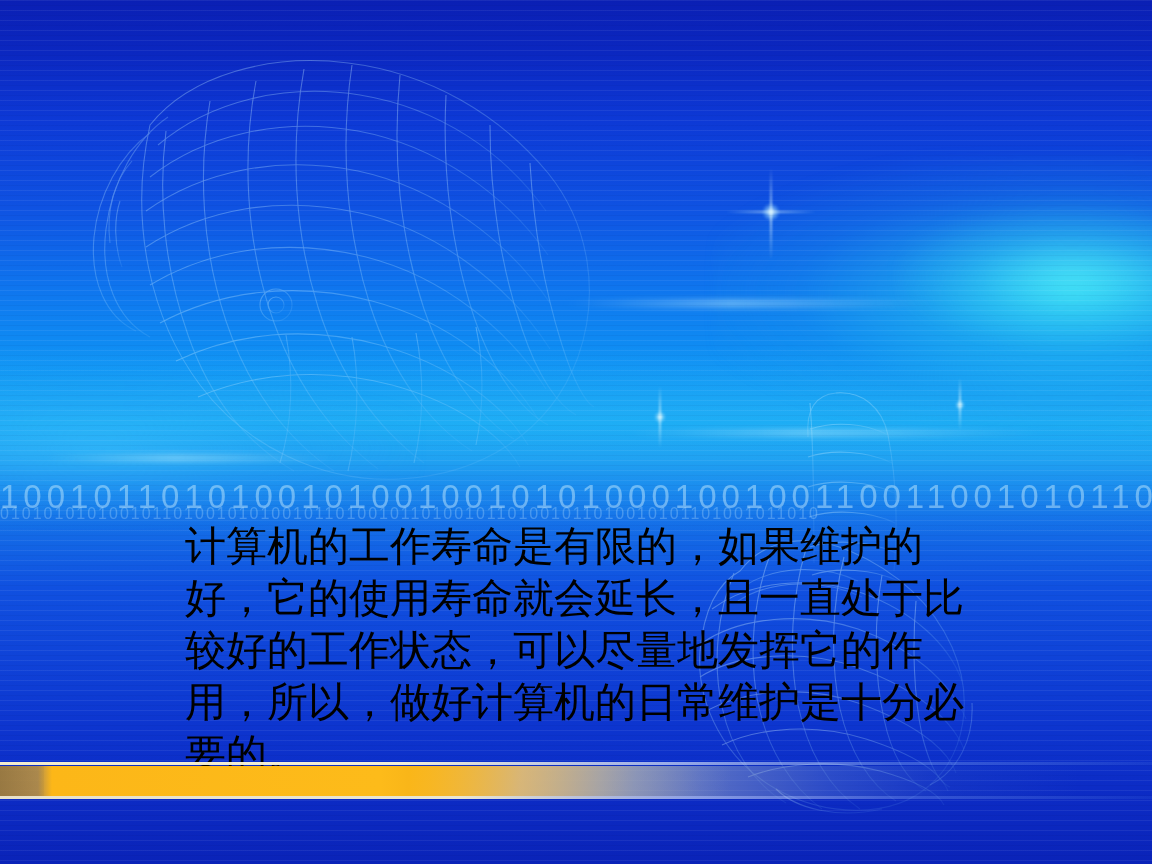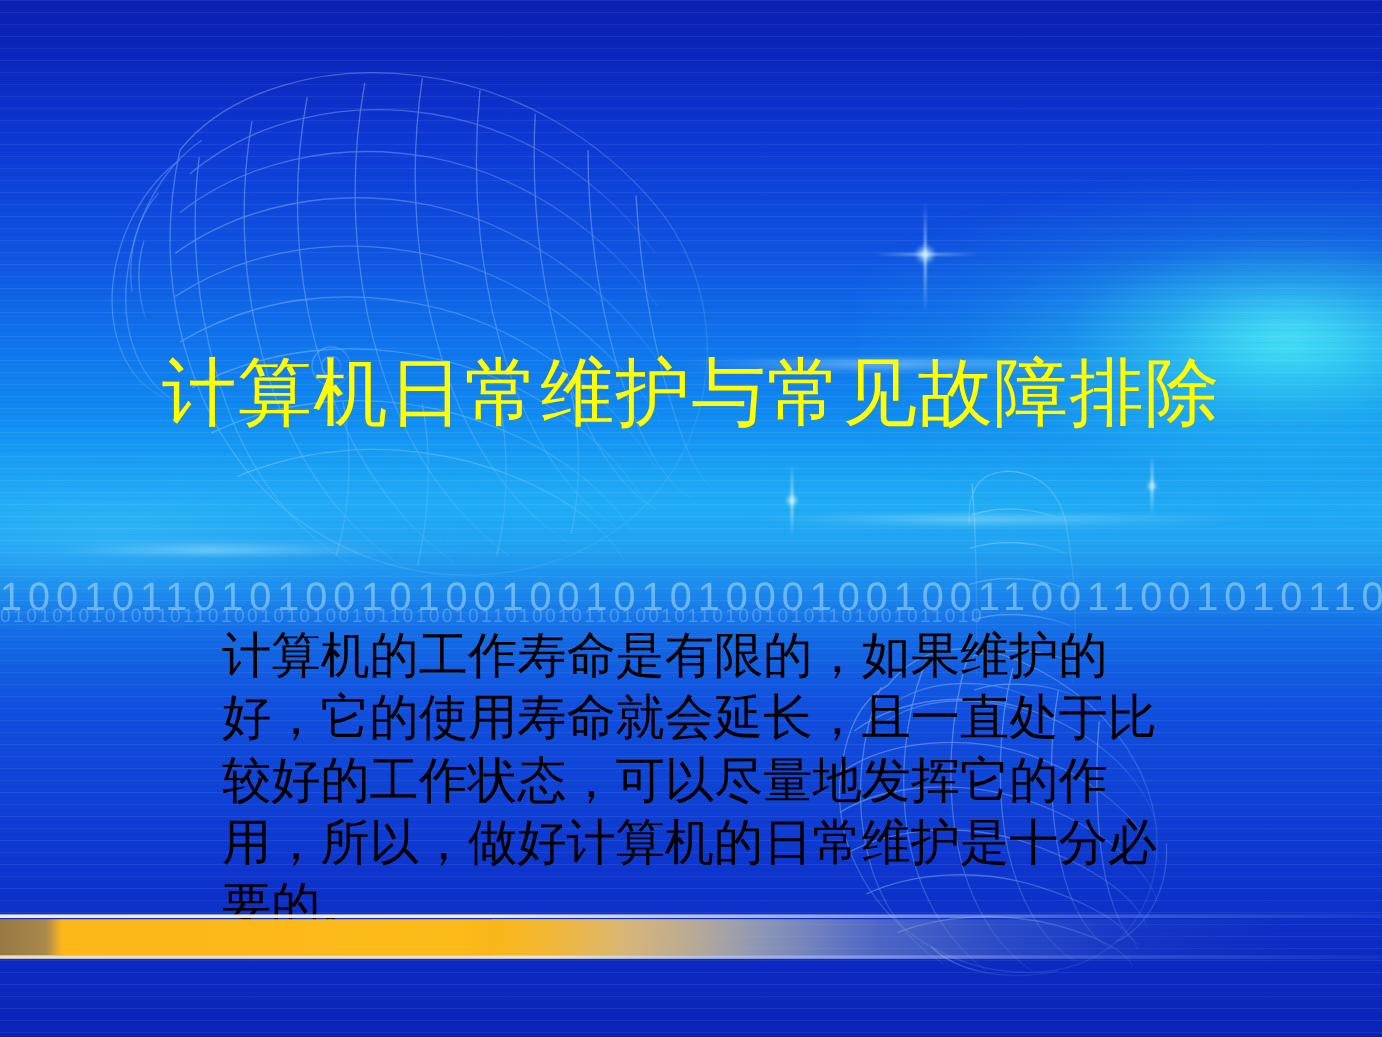--- a/index.html
+++ b/index.html
@@ -390,21 +390,20 @@
   </div>
   <div class="streak" style="left:560px; top:300px; width:380px; height:7px;"></div>
   <div class="streak" style="left:620px; top:430px; width:430px; height:6px;"></div>
   <div class="streak" style="left:40px; top:455px; width:300px; height:6px;"></div>
 
   <div class="scanlines"></div>
 
   <div class="binary-strip binary-big">10010110101001010010010101000100100110011001010110100101011010101010</div>
   <div class="binary-strip binary-small">0101010101001011010010101001011010010110100101101001011010010101101001011010</div>
 
-  <div class="title">计算机日常维护与常见故障排除</div>
 
   <div class="body-text">计算机的工作寿命是有限的，如果维护的好，它的使用寿命就会延长，且一直处于比较好的工作状态，可以尽量地发挥它的作用，所以，做好计算机的日常维护是十分必要的。</div>
 
   <div class="bottom-bar-wrap">
     <div class="bar-line-top"></div>
     <div class="bar-gold"></div>
     <div class="bar-gold-diag"></div>
     <div class="bar-shade-left"></div>
     <div class="bar-line-bot"></div>
   </div>

